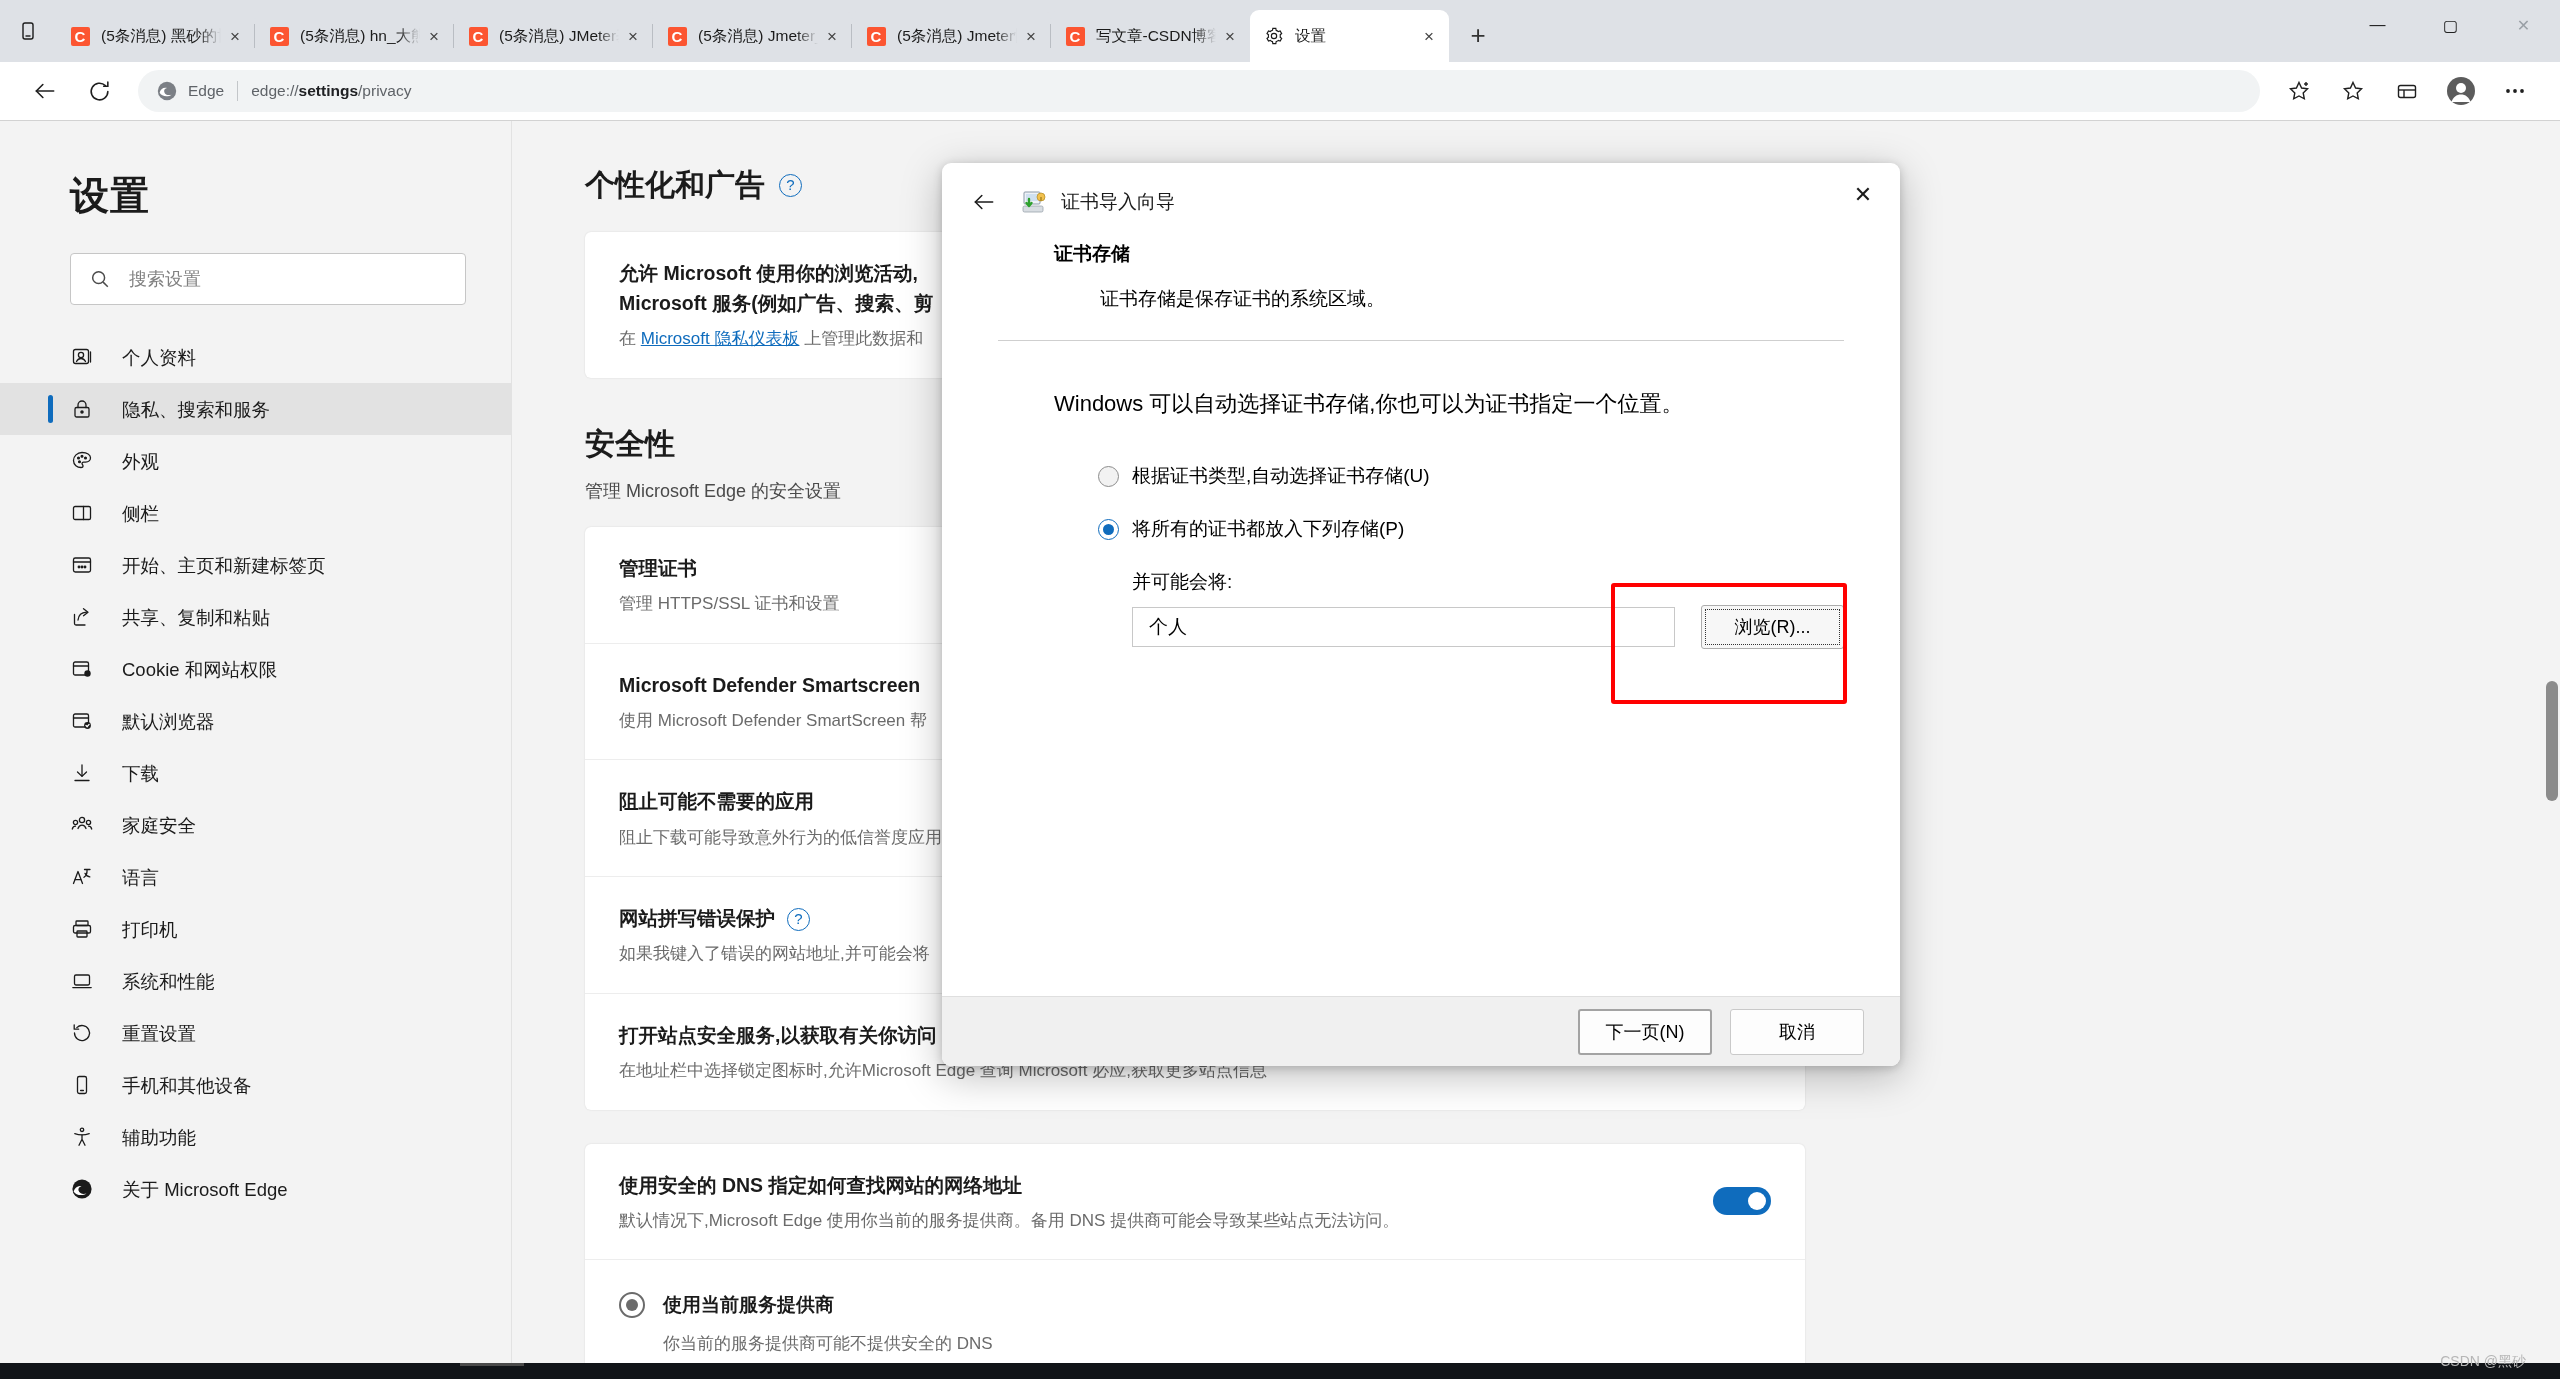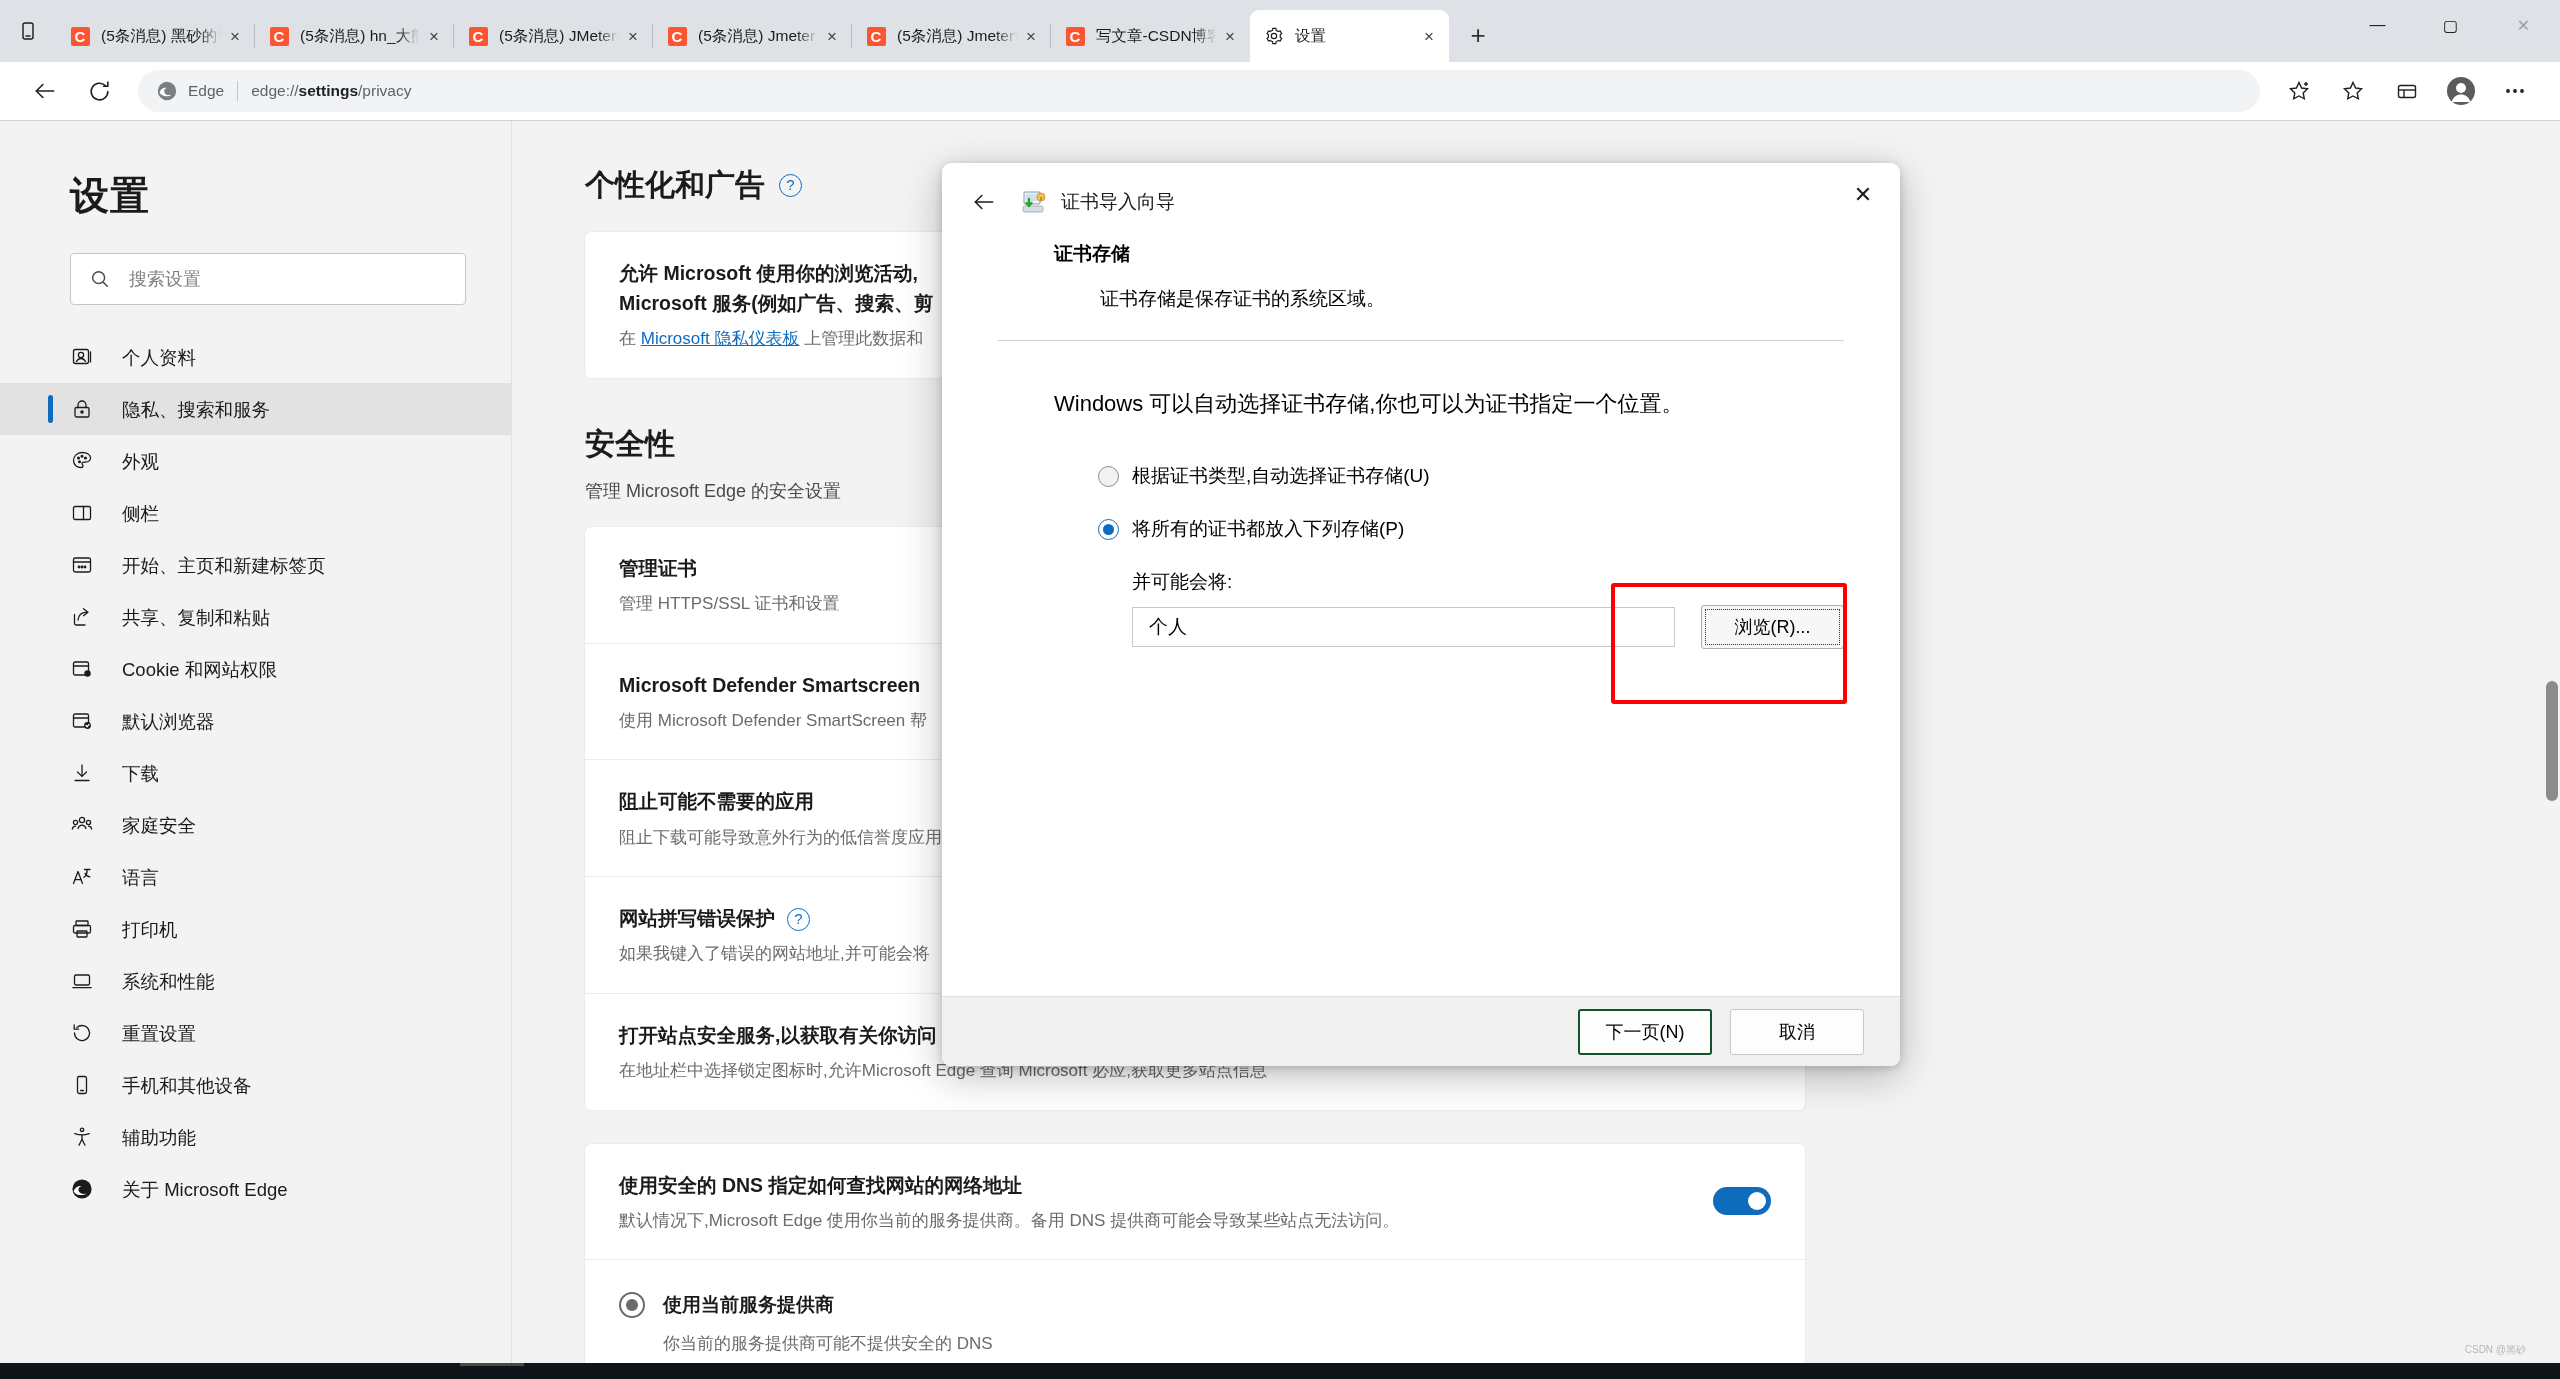--- a/index.html
+++ b/index.html
@@ -247,29 +247,29 @@
     position: absolute; left: 0; bottom: 0; width: 100%; height: 70px;
     background: #f0f0f0; border-top: 1px solid #dfdfdf;
     display: flex; align-items: center; justify-content: flex-end; gap: 18px;
     padding-right: 36px;
   }
   .fbtn {
     width: 134px; height: 46px; display: flex; align-items: center; justify-content: center;
     font-size: 18px; color: #000; background: #fdfdfd; border: 1px solid #c9c9c9;
     border-radius: 3px;
   }
-  .fbtn.primary { border: 2px solid #14532d; }
+  .fbtn.primary { border: 2px solid #a3a3a3; }
 
   
   .taskbar {
     position: absolute; left: 0; bottom: 0; width: 2560px; height: 16px; background: #111418;
   }
   .taskbar .hl { position:absolute; left: 460px; top: 0; width: 64px; height: 3px; background:#4a4a4a; }
   .watermark {
-    position: absolute; right: 34px; bottom: 22px; font-size: 10px; color: #b6b6b6;
+    position: absolute; right: 34px; bottom: 8px; font-size: 14px; color: #b6b6b6;
   }
 </style>
 </head>
 <body>
 
 <div class="tabstrip">
   <div class="tabs-left-btn">
     <svg width="22" height="22" viewBox="0 0 22 22" fill="none" stroke="#1b1b1b" stroke-width="1.4">
       <rect x="6" y="3" width="10" height="16" rx="2"></rect>
         <line x1="8.5" y1="16" x2="13.5" y2="16"></line>

